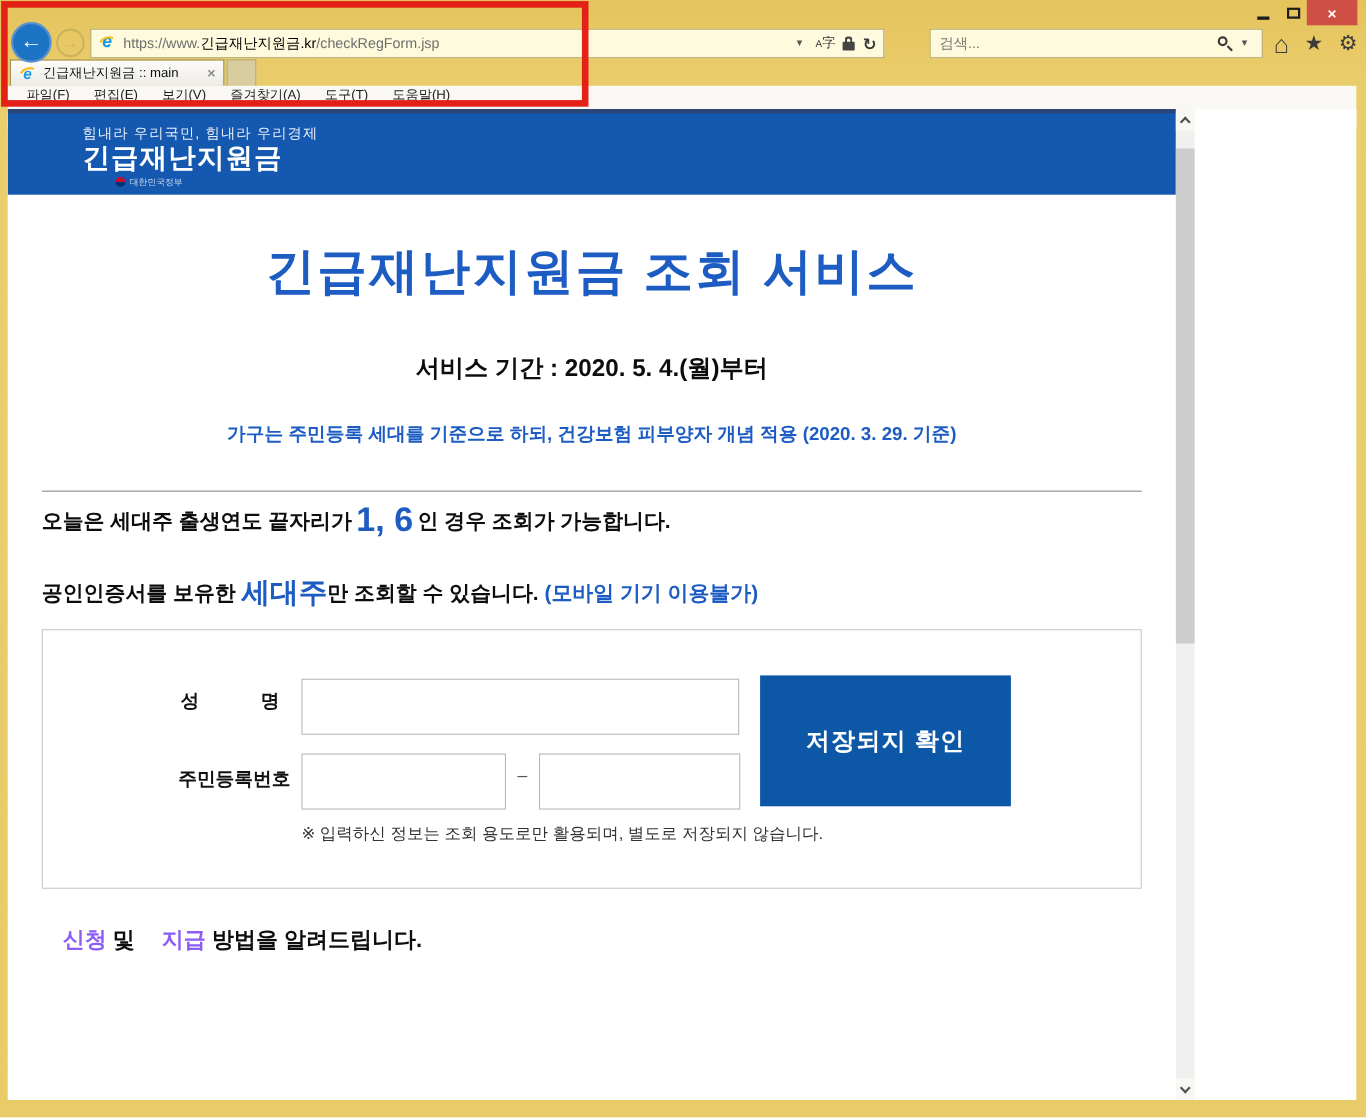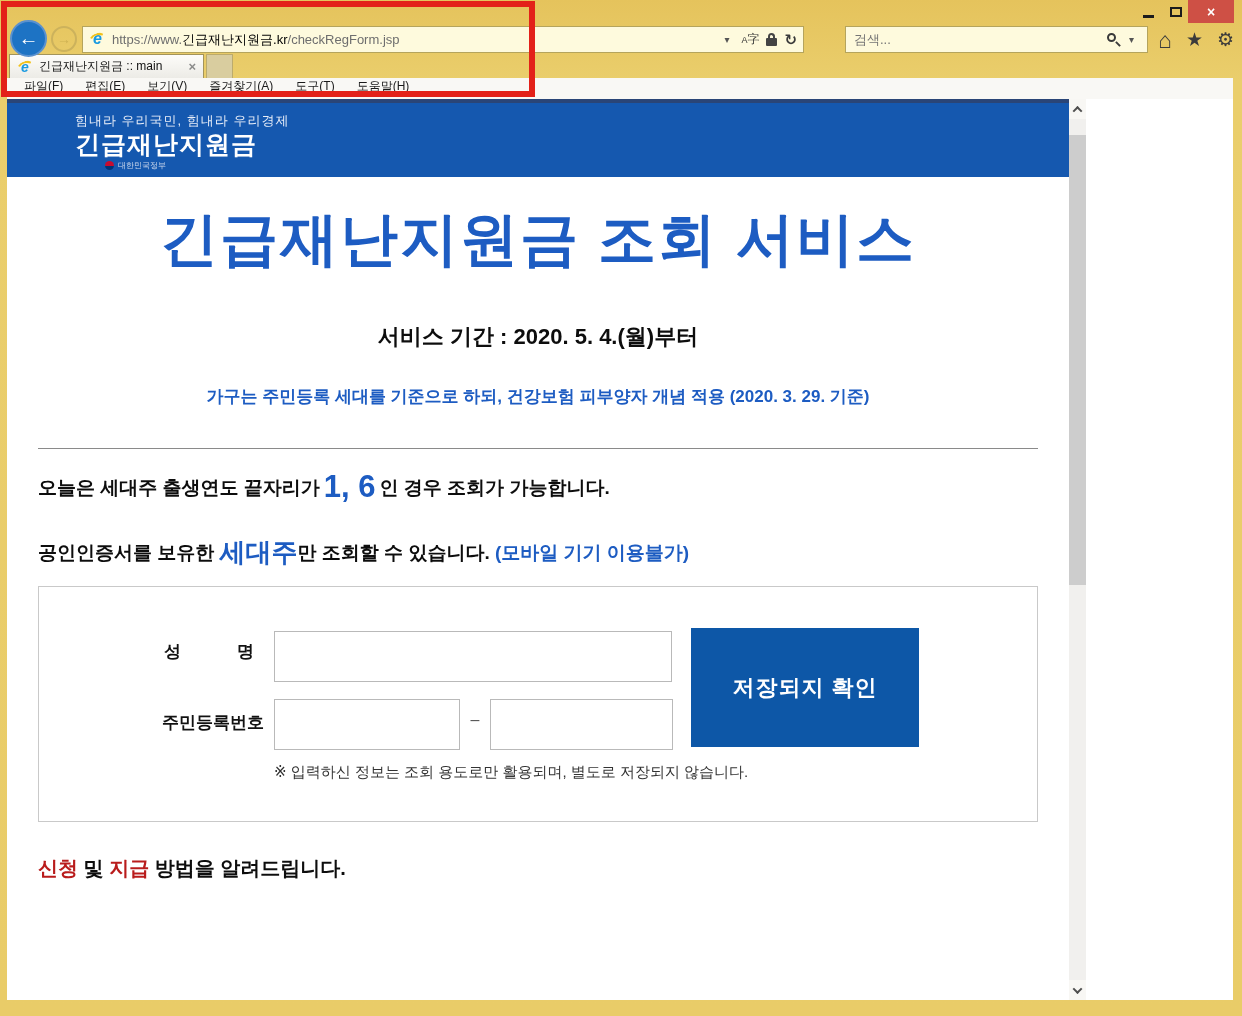--- a/index.html
+++ b/index.html
@@ -103,26 +103,26 @@
     padding:9px 0 0 68px; color:#fff; }
   .slogan { font-size:13px; color:#e7edf8; letter-spacing:1px; }
   .logo { font-size:25px; font-weight:bold; letter-spacing:1px; margin-top:1px; line-height:26px; }
   .gov-row { display:flex; align-items:center; gap:4px; margin:3px 0 0 30px; }
   .taegeuk { width:9px; height:9px; border-radius:50%;
     background:linear-gradient(180deg,#c60c30 50%,#003478 50%); }
   .gov-label { font-size:8px; color:#cdd9ec; }
 
   
   .main { width:1000px; margin:0 auto; }
-  .page-title { margin-top:24px; text-align:center; font-size:58px; font-weight:bold;
+  .page-title { margin-top:40px; text-align:center; font-size:45px; font-weight:bold;
     color:#1d5cc2; letter-spacing:2px; }
   .period { margin-top:43px; text-align:center; font-size:22px; font-weight:bold; color:#0d0d0d; }
   .notice { margin-top:33px; text-align:center; font-size:17px; font-weight:bold; color:#1d5cc2; }
   .divider { margin-top:40px; border-top:1px solid #8a8a8a; }
-  .today-line { margin-top:20px; font-size:19px; font-weight:bold; color:#0d0d0d; }
+  .today-line { margin-top:8px; font-size:19px; font-weight:bold; color:#0d0d0d; }
   .today-digits { font-size:31px; color:#1d5cc2; vertical-align:-3px; padding:0 4px; }
 
   table.schedule { margin-top:20px; width:100%; border-collapse:collapse; }
   table.schedule th, table.schedule td { border:1px solid #4a4a4a; text-align:center; }
   table.schedule tr.head-row { border-top:3px solid #28466f; }
   table.schedule th { height:45px; font-size:17px; font-weight:bold; color:#0d0d0d; background:#fff; }
   table.schedule td { height:52px; font-size:20px; font-weight:bold; color:#0d0d0d; }
   table.schedule .first { background:#e9eff6; color:#1d5cc2; }
   table.schedule td.weekend { font-size:17px; }
 
@@ -140,21 +140,21 @@
   .ssn1 { left:235px; top:112px; width:186px; height:51px; }
   .ssn2 { left:451px; top:112px; width:183px; height:51px; }
   .ssn-dash { position:absolute; left:421px; top:124px; width:30px; text-align:center;
     font-size:16px; color:#555; }
   .cert-btn { position:absolute; left:652px; top:41px; width:228px; height:119px;
     background:#0d57a7; border:none; color:#fff; font-size:22px; font-weight:bold;
     letter-spacing:1px; font-family:inherit; cursor:pointer; }
   .privacy { position:absolute; left:235px; top:176px; font-size:15px; color:#333; }
 
   .guide-line { margin-top:33px; font-size:20px; font-weight:bold; color:#0d0d0d; }
-  .guide-blue { color:#b91c1c; }
+  .guide-blue { color:#8b5cf6;margin-left:19px; }
 </style>
 </head>
 <body>
 
 <div class="window">
 
   <div class="win-btn win-min">
       <span class="dash"></span>
     </div>
   <div class="win-btn win-max">

